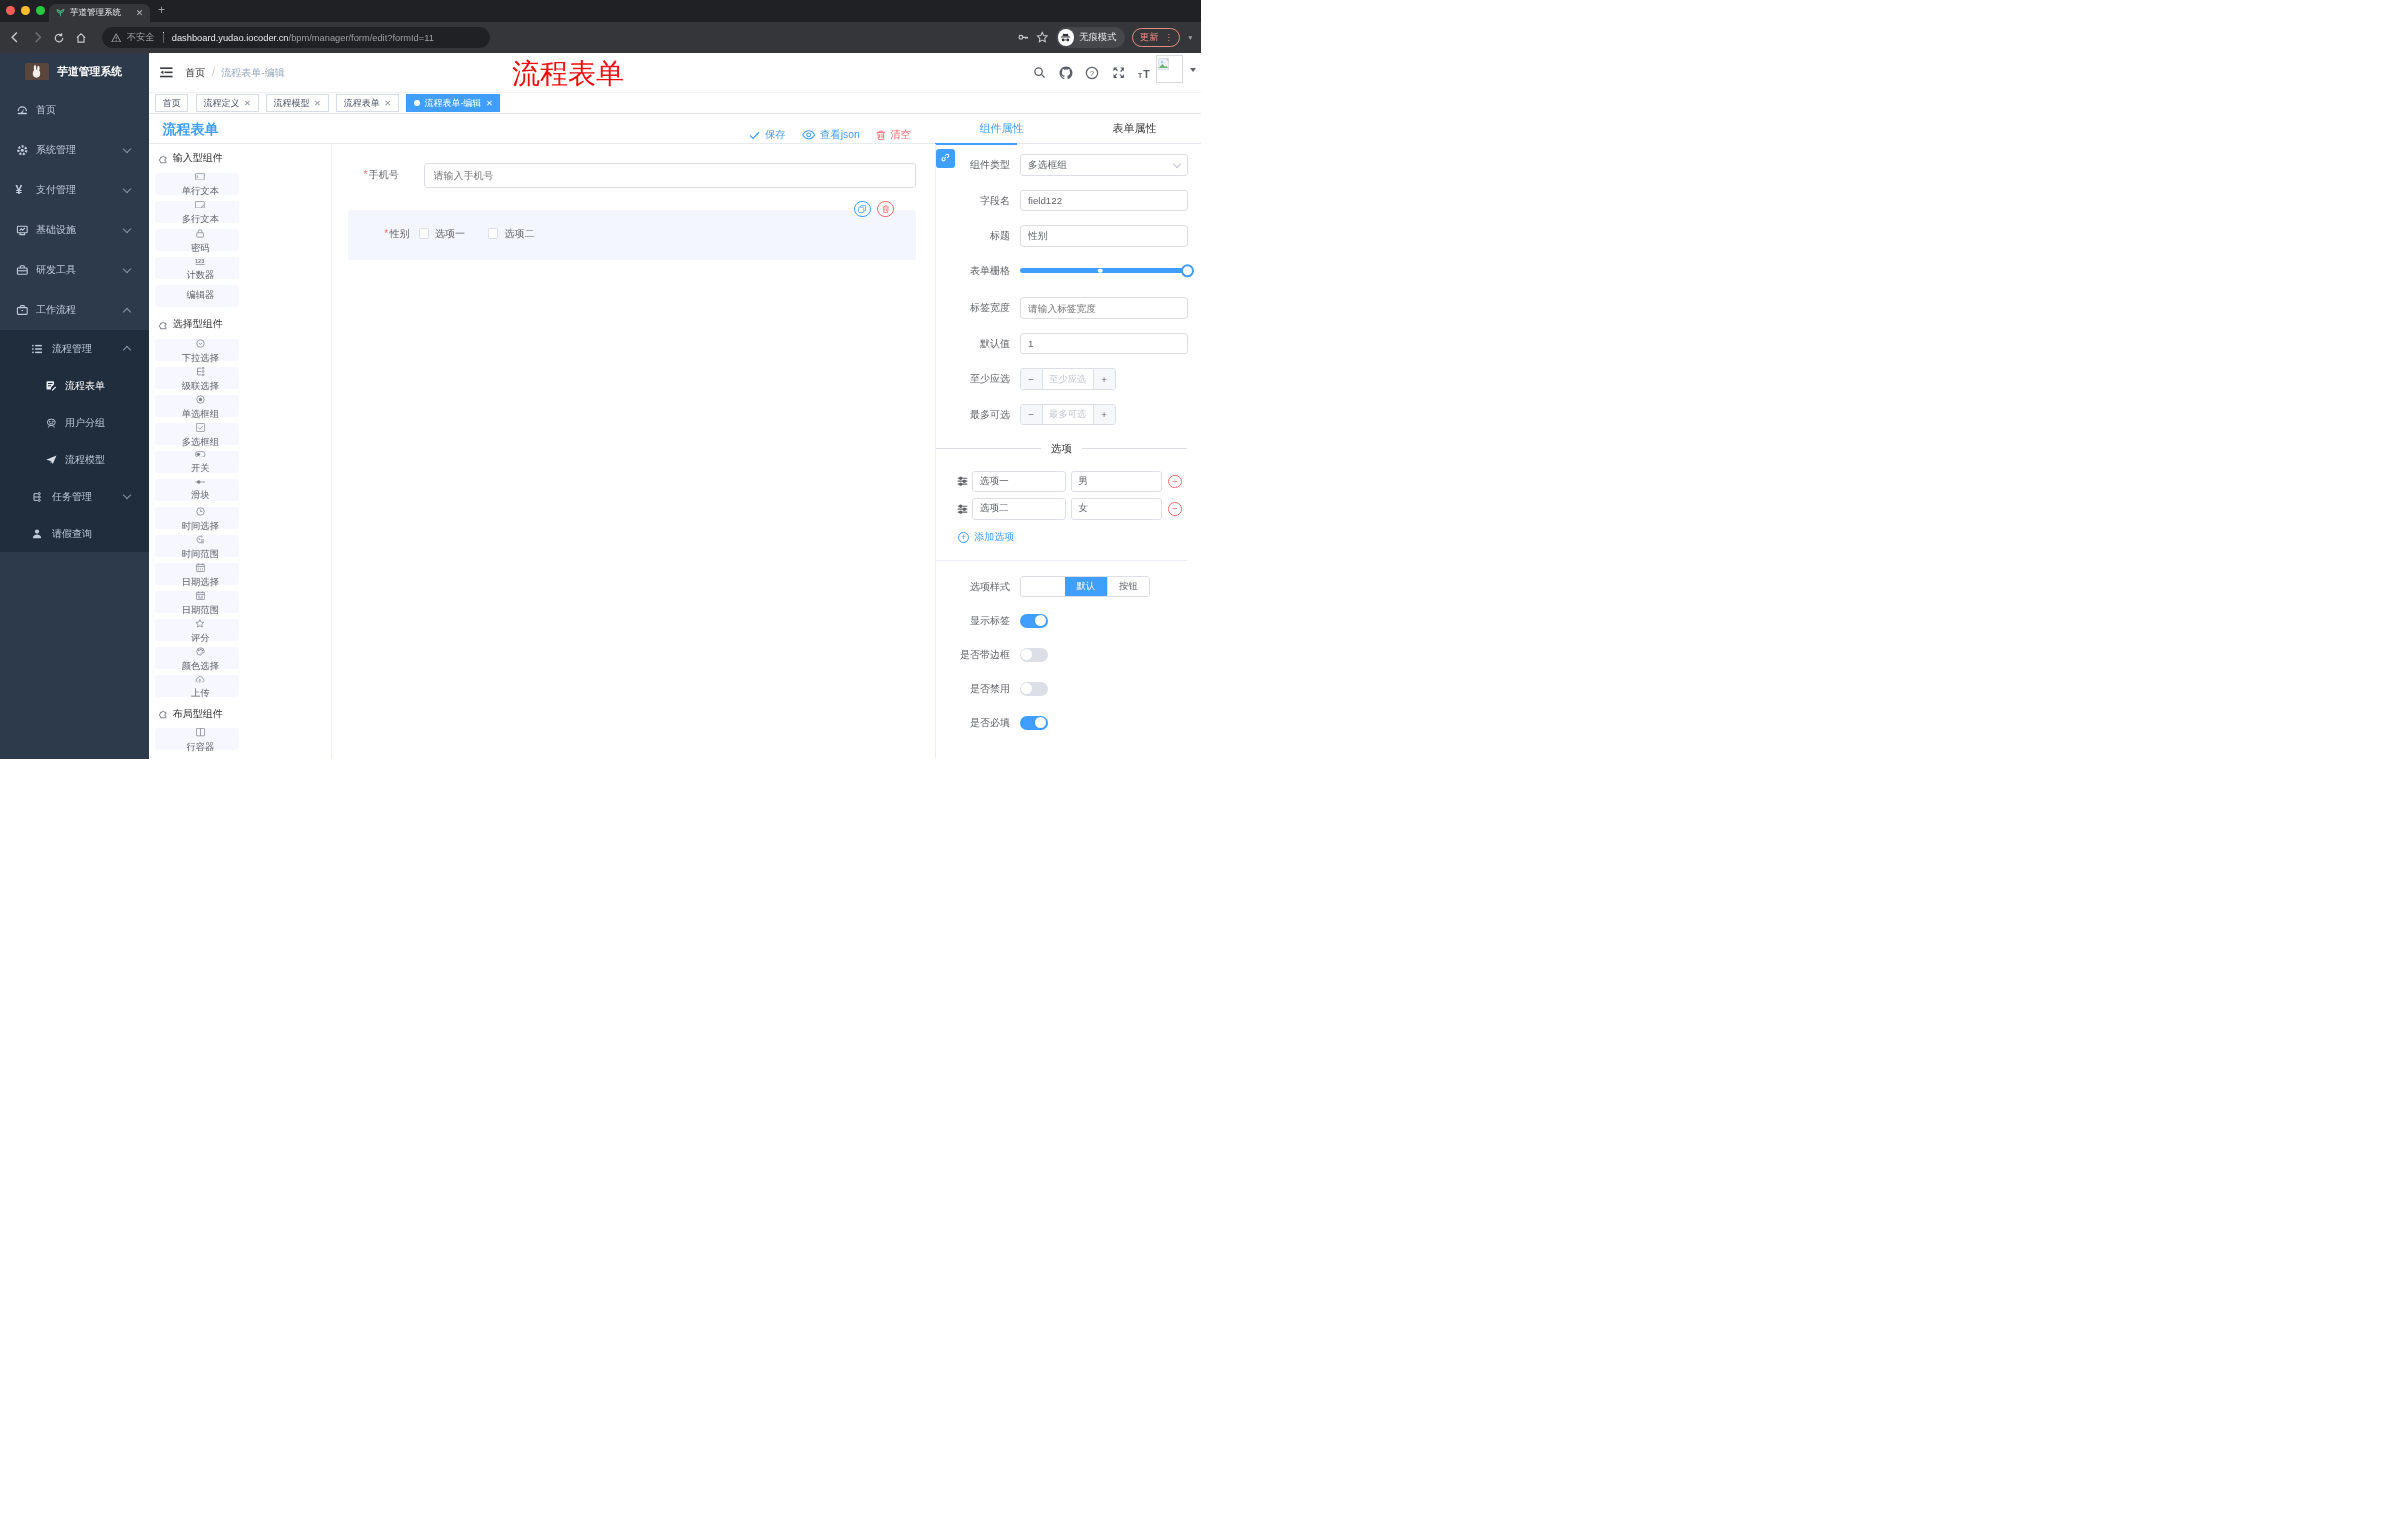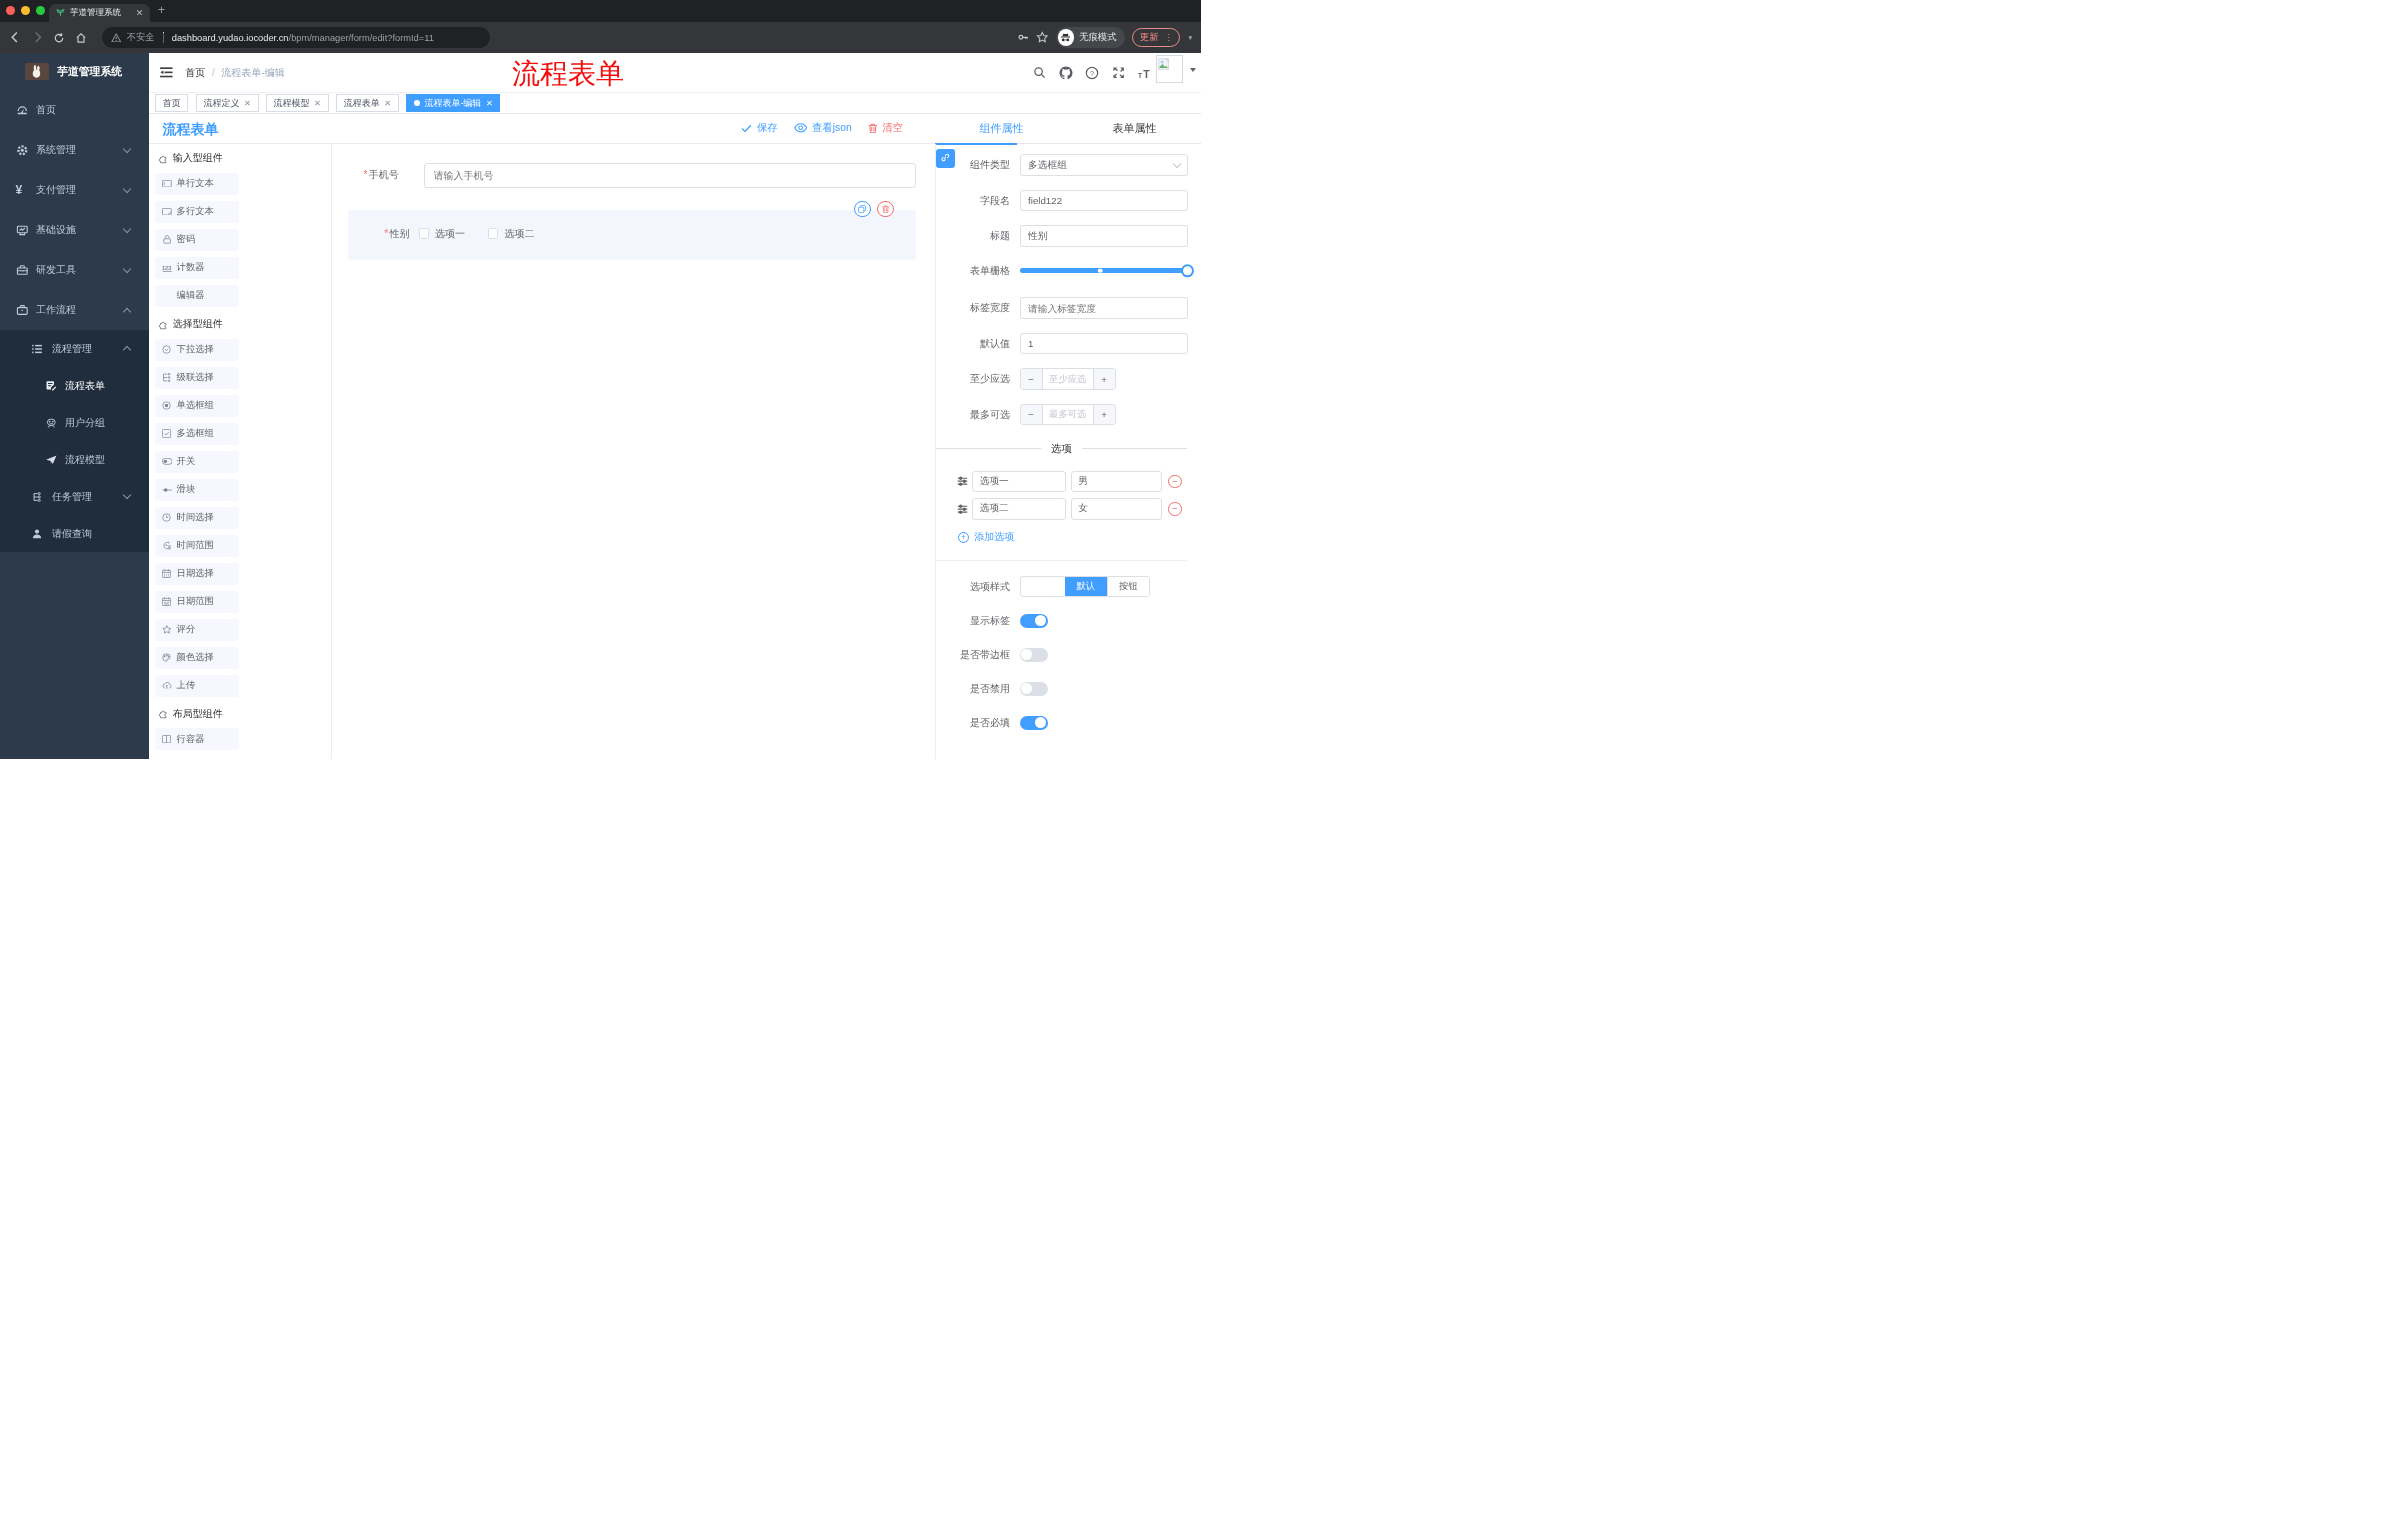--- a/index.html
+++ b/index.html
@@ -73,35 +73,35 @@
   .tag { height:18.6px; border:0.7px solid #d8dce5; background:#fff; color:#495060; font-size:9px;
     display:flex; align-items:center; padding:0 6.7px; gap:4.5px; cursor:pointer; }
   .tag .x { font-size:8.2px; color:#8a8f99; }
   .tag.active { background:#409eff; border-color:#409eff; color:#fff; }
   .tag.active .x { color:#fff; }
   .tag .dot { width:6px; height:6px; background:#fff; border-radius:50%; }
 
   
   .chead { height:30px; border-bottom:0.7px solid #e8ebf0; position:relative; flex-shrink:0; }
   .ctitle { position:absolute; left:13.4px; top:6.7px; font-size:14px; font-weight:bold; }
-  .cactions { position:absolute; right:298px; top:0; height:28px; display:flex; align-items:center; gap:16.3px; }
+  .cactions { position:absolute; right:290px; top:0; height:28px; display:flex; align-items:flex-end; gap:16.3px; }
   .cbtn { display:flex; align-items:center; gap:4.5px; font-size:10.4px; cursor:pointer; }
   .insp-tabs { position:absolute; right:0; top:0; width:266px; height:30px; display:flex; border-bottom:1.5px solid #e4e7ed; }
   .insp-tab { flex:1; display:flex; align-items:center; justify-content:center; font-size:11px; color:#303133; cursor:pointer; }
   .insp-tab.active { color:#409eff; }
   .insp-line { position:absolute; left:0; bottom:-1.5px; width:82px; height:1.5px; background:#409eff; }
 
   
   .builder { flex:1; display:flex; min-height:0; }
   .lpanel { width:183px; border-right:0.7px solid #ebeef5; padding:7.4px 6px 0; overflow:hidden; flex-shrink:0; }
   .sec-h { display:flex; align-items:center; gap:5.2px; margin:0 0 7.4px 1.5px; font-size:10px; color:#303133; font-weight:500; }
   .sec-h.later { margin-top:5px; }
   .cgrid { display:flex; flex-wrap:wrap; gap:6px 3px; margin-bottom:10.4px; }
   .chip { width:84px; height:22px; background:#f6f7ff; border-radius:3px; display:flex; align-items:center;
-    padding-left:6.7px; gap:4.5px; font-size:9.3px; color:#606266; cursor:grab; }
+    padding-left:6.7px; gap:4.5px; font-size:9.3px; color:#606266; cursor:grab;flex-direction:column; }
   .chip .cic { width:10.4px; display:flex; justify-content:center; flex-shrink:0; color:#7d828c; }
   .req { color:#f56c6c; margin-right:1.5px; }
 
   
   .canvas { flex:1; min-width:0; padding:18.6px 19.3px 0 15.6px; position:relative; background:#fff; }
   .c-row { display:flex; align-items:center; }
   .clabel { width:67px; text-align:center; font-size:10px; color:#606266; margin-right:9px; flex-shrink:0; }
   .cinput { flex:1; height:25px; border:0.7px solid #dcdfe6; border-radius:3px; padding:0 9px; font-size:10px; color:#606266; outline:none; }
   .sel-box { margin-top:22px; height:50px; background:#f4f6fe; border-radius:3px; position:relative; padding-top:17px; }
   .acts { position:absolute; top:-9px; right:22px; display:flex; gap:6.7px; }

